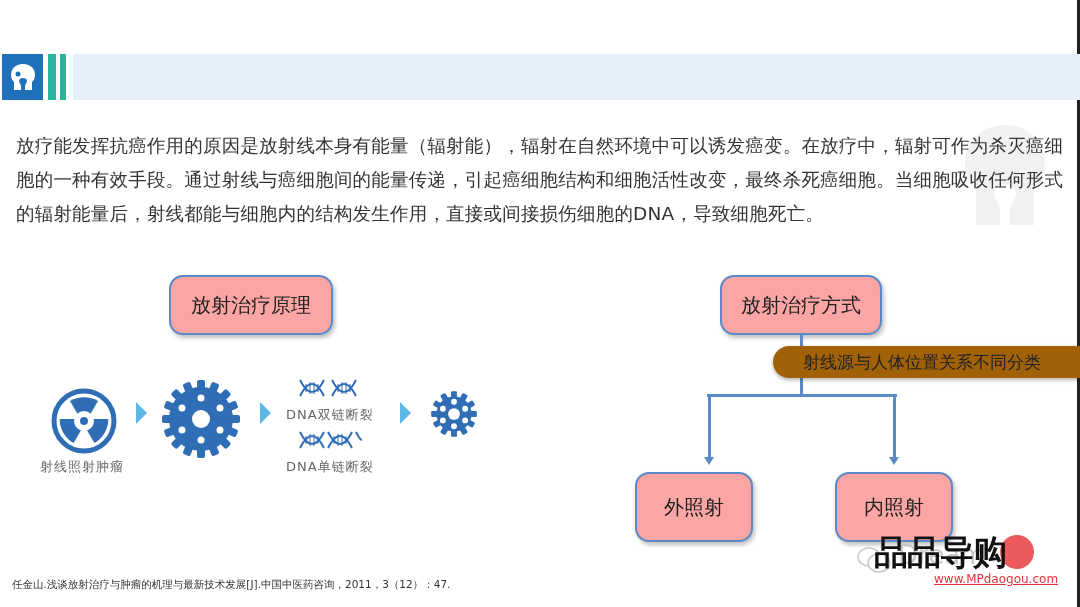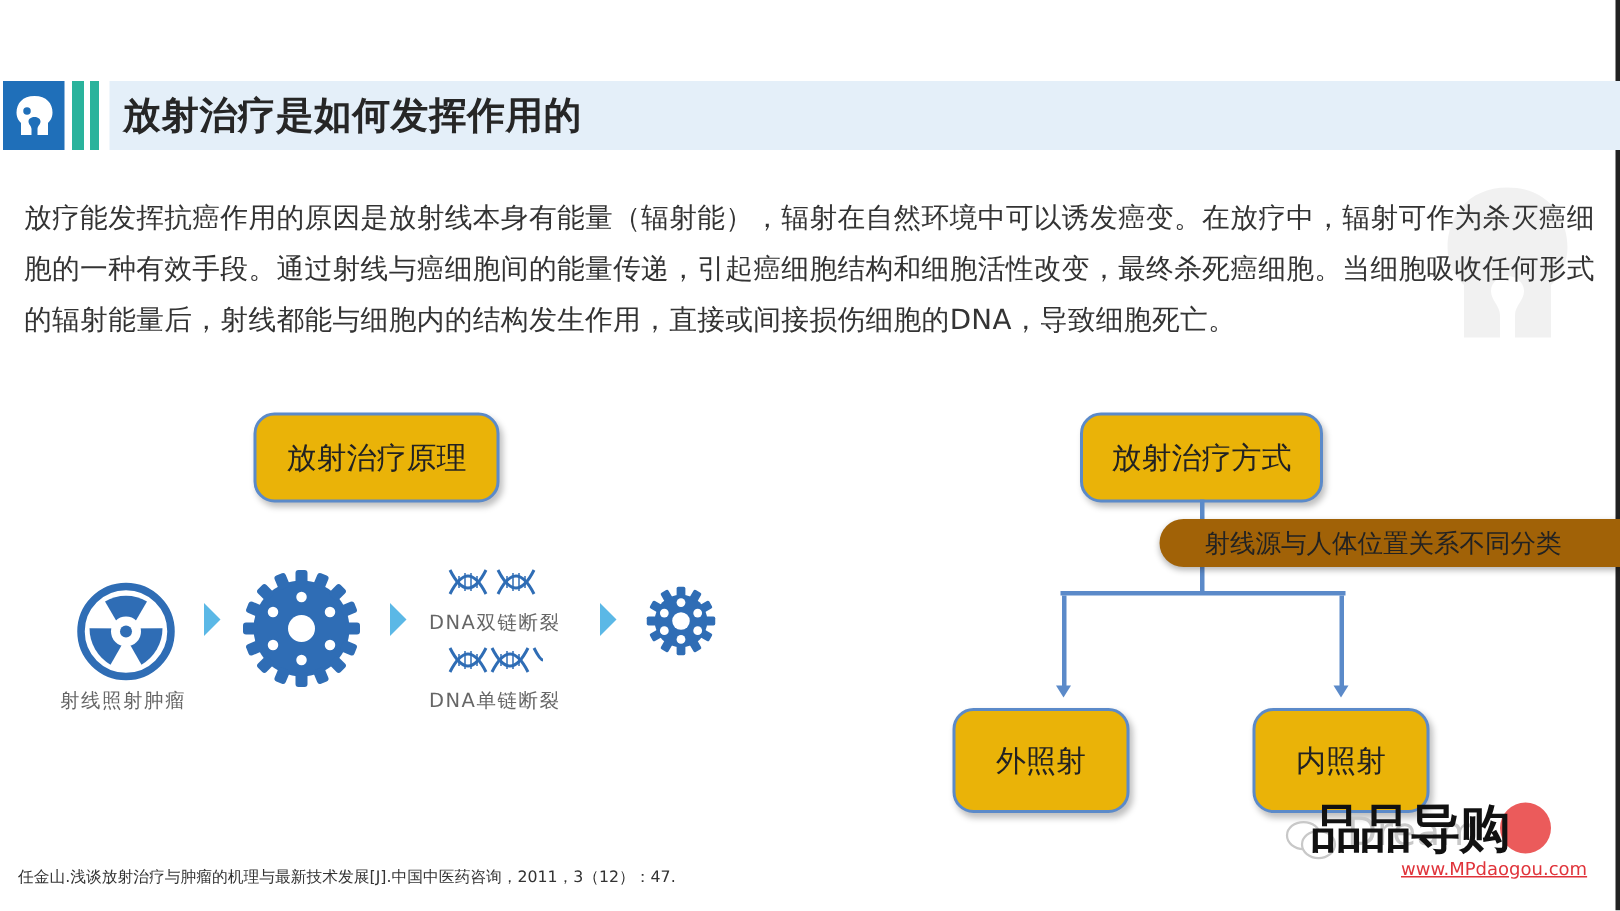--- a/index.html
+++ b/index.html
@@ -5,21 +5,21 @@
   html,body{margin:0;padding:0;}
   body{width:1080px;height:607px;position:relative;overflow:hidden;background:#fff;font-family:"DejaVu Sans","Liberation Sans",sans-serif;color:#333;}
   .title-bar{position:absolute;left:0;top:54px;width:1080px;height:46px;}
   .logo-box{position:absolute;left:2px;top:0;width:41px;height:46px;background:#1f6fb9;display:flex;align-items:center;justify-content:center;}
   .stripe1{position:absolute;left:48px;top:0;width:8px;height:46px;background:#2ab39c;}
   .stripe2{position:absolute;left:60px;top:0;width:6px;height:46px;background:#2ab39c;}
   .title-bg{position:absolute;left:73px;top:0;width:1007px;height:46px;background:#e4eff9;}
   .title-text{position:absolute;left:82px;top:5px;font-size:25px;font-weight:bold;color:#262626;line-height:36px;letter-spacing:0.5px;}
   .watermark-head{position:absolute;left:960px;top:120px;width:90px;height:110px;opacity:0.05;}
   .para{position:absolute;left:16px;top:129px;width:1056px;font-size:18.5px;line-height:34px;color:#333;letter-spacing:0.2px;}
-  .box{position:absolute;background:#eab308;border:2.5px solid #5b8ac9;border-radius:14px;box-shadow:2px 3px 4px rgba(0,0,0,0.25);display:flex;align-items:center;justify-content:center;font-size:20px;color:#222;}
+  .box{position:absolute;background:#fca5a5;border:2.5px solid #5b8ac9;border-radius:14px;box-shadow:2px 3px 4px rgba(0,0,0,0.25);display:flex;align-items:center;justify-content:center;font-size:20px;color:#222;}
   .arrow-tri{position:absolute;width:0;height:0;border-top:11px solid transparent;border-bottom:11px solid transparent;border-left:11px solid #5bb8e6;}
   .small-label{position:absolute;font-size:13px;color:#666;letter-spacing:1px;}
   .label-pill{position:absolute;left:773px;top:346px;width:307px;height:32px;background:#a16207;border-radius:16px 0 0 16px;box-shadow:0 2px 4px rgba(0,0,0,0.3);display:flex;align-items:center;padding-left:30px;box-sizing:border-box;font-size:17px;color:#222;}
   .line{position:absolute;background:#5b8ac9;}
   .citation{position:absolute;left:12px;top:578px;font-size:10.5px;color:#333;text-align:center;}
   .wm-text{position:absolute;left:898px;top:540px;font-size:26px;color:#c8c8c8;}
   .brand{position:absolute;left:874px;top:530px;font-size:34px;font-weight:bold;color:#111;letter-spacing:-1px;}
   .brand-url{position:absolute;left:934px;top:572px;font-size:12px;color:#e0333a;text-decoration:underline;}
   .red-dot{position:absolute;left:1000px;top:535px;width:34px;height:34px;border-radius:50%;background:rgba(230,50,50,0.8);}
   .right-edge{position:absolute;left:1077px;top:0;width:3px;height:607px;background:#222;}
@@ -32,21 +32,20 @@
 <div class="title-bar">
   <div class="logo-box">
     <svg width="28" height="30" viewBox="0 0 28 30">
       <path d="M14 2 C6 2 2 7 2 13 C2 17 4 19 5 20 L5 28 L12 28 L12 24 C12 22 10 21 10 19 C10 17 12 16 14 16 C16 16 18 17 18 19 C18 21 16 22 16 24 L16 28 L23 28 L23 20 C24 19 26 17 26 13 C26 7 22 2 14 2 Z" fill="#fff"></path>
       <circle cx="9" cy="12" r="2.5" fill="#1f6fb9"></circle>
     </svg>
   </div>
   <div class="stripe1"></div>
   <div class="stripe2"></div>
   <div class="title-bg"></div>
-  <div class="title-text">放射治疗是如何发挥作用的</div>
 </div>
 
 <svg class="watermark-head" viewBox="0 0 90 110">
   <path d="M45 5 C18 5 5 25 5 45 C5 58 12 66 16 70 L16 105 L40 105 L40 90 C40 84 34 80 34 74 C34 68 40 64 45 64 C50 64 56 68 56 74 C56 80 50 84 50 90 L50 105 L74 105 L74 70 C78 66 85 58 85 45 C85 25 72 5 45 5 Z" fill="#000"></path>
 </svg>
 
 <div class="para">放疗能发挥抗癌作用的原因是放射线本身有能量（辐射能），辐射在自然环境中可以诱发癌变。在放疗中，辐射可作为杀灭癌细胞的一种有效手段。通过射线与癌细胞间的能量传递，引起癌细胞结构和细胞活性改变，最终杀死癌细胞。当细胞吸收任何形式的辐射能量后，射线都能与细胞内的结构发生作用，直接或间接损伤细胞的DNA，导致细胞死亡。</div>
 
 <div class="box" style="left:169px;top:275px;width:160px;height:56px;">
   <span>放射治疗原理</span>

